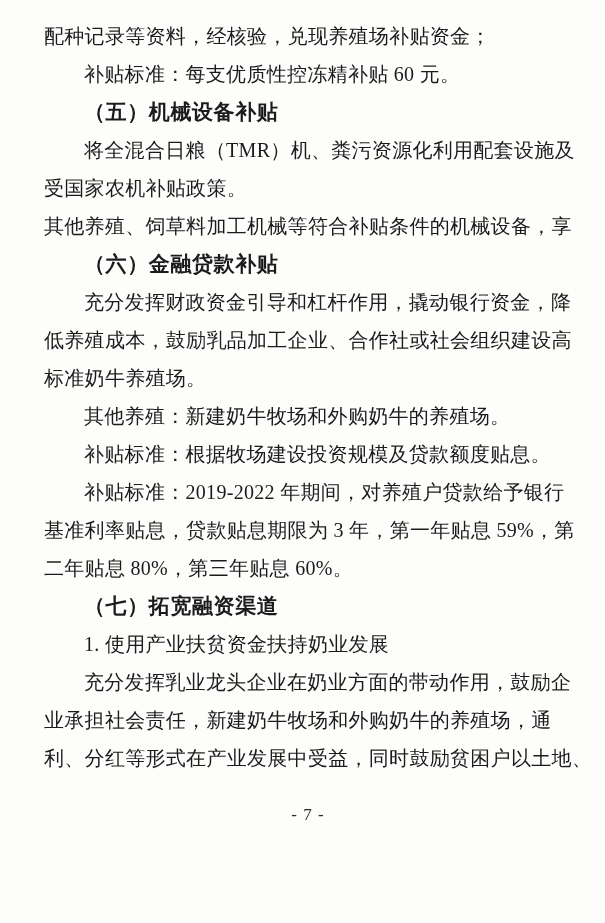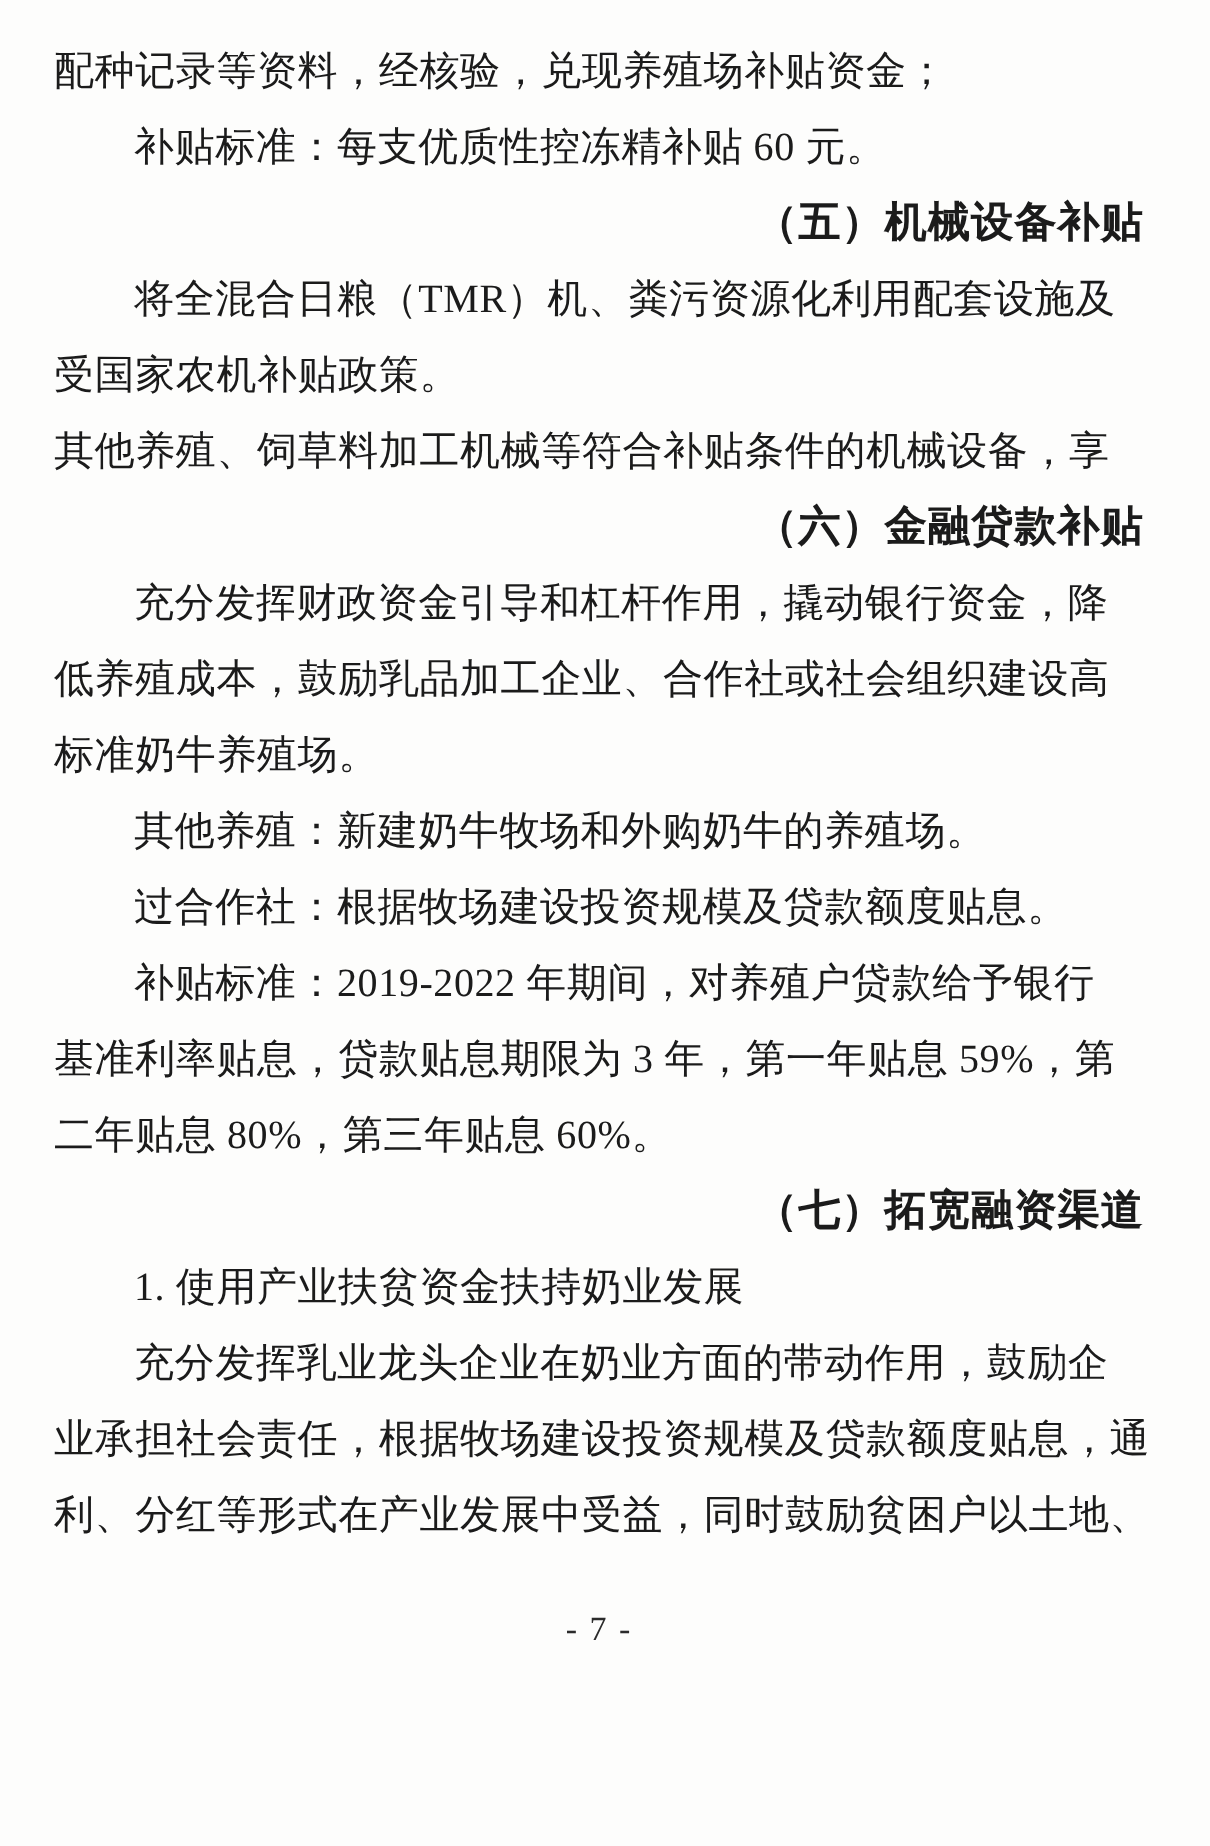--- a/index.html
+++ b/index.html
@@ -9,21 +9,21 @@
   body {
     width: 605px;
     height: 923px;
     overflow: hidden;
     background: #fdfdfc;
   }
   .page {
     box-sizing: border-box;
     width: 605px;
     height: 923px;
-    padding: 17px 33px 0 27px;
+    padding: 17px 33px 0 44px;
     background: #fdfdfc;
     color: #1b1b1b;
     font-family: "Liberation Serif", "DejaVu Serif", serif;
   }
   .text-block {
     width: 100%;
   }
   .line {
     height: 38px;
     line-height: 38px;
@@ -33,21 +33,20 @@
     color: #1b1b1b;
   }
   .line.indent {
     text-indent: 40px;
   }
   .line.heading {
     font-family: "Liberation Sans", "DejaVu Sans", sans-serif;
     font-weight: 700;
     font-size: 21px;
     letter-spacing: 0.6px;
-    text-align: right;
   }
   .footer {
     margin-top: 28px;
     text-align: center;
   }
   .pagenum {
     display: inline-block;
     font-size: 17px;
     letter-spacing: 1px;
     color: #2b2b2b;
@@ -63,26 +62,26 @@
       <div class="line indent">补贴标准：每支优质性控冻精补贴 60 元。</div>
       <div class="line heading indent">（五）机械设备补贴</div>
       <div class="line indent">将全混合日粮（TMR）机、粪污资源化利用配套设施及</div>
       <div class="line">受国家农机补贴政策。</div>
       <div class="line">其他养殖、饲草料加工机械等符合补贴条件的机械设备，享</div>
       <div class="line heading indent">（六）金融贷款补贴</div>
       <div class="line indent">充分发挥财政资金引导和杠杆作用，撬动银行资金，降</div>
       <div class="line">低养殖成本，鼓励乳品加工企业、合作社或社会组织建设高</div>
       <div class="line">标准奶牛养殖场。</div>
       <div class="line indent">其他养殖：新建奶牛牧场和外购奶牛的养殖场。</div>
-      <div class="line indent">过合作社：根据牧场建设投资规模及贷款额度贴息。</div>
+      <div class="line indent">补贴标准：根据牧场建设投资规模及贷款额度贴息。</div>
       <div class="line indent">补贴标准：2019-2022 年期间，对养殖户贷款给予银行</div>
       <div class="line">基准利率贴息，贷款贴息期限为 3 年，第一年贴息 59%，第</div>
       <div class="line">二年贴息 80%，第三年贴息 60%。</div>
       <div class="line heading indent">（七）拓宽融资渠道</div>
       <div class="line indent">1. 使用产业扶贫资金扶持奶业发展</div>
       <div class="line indent">充分发挥乳业龙头企业在奶业方面的带动作用，鼓励企</div>
-      <div class="line">业承担社会责任，根据牧场建设投资规模及贷款额度贴息，通</div>
+      <div class="line">业承担社会责任，新建奶牛牧场和外购奶牛的养殖场，通</div>
       <div class="line">利、分红等形式在产业发展中受益，同时鼓励贫困户以土地、</div>
     </div>
   <div class="footer">
     <span class="pagenum">- 7 -</span>
   </div>
 </div>
 
 </body></html>

